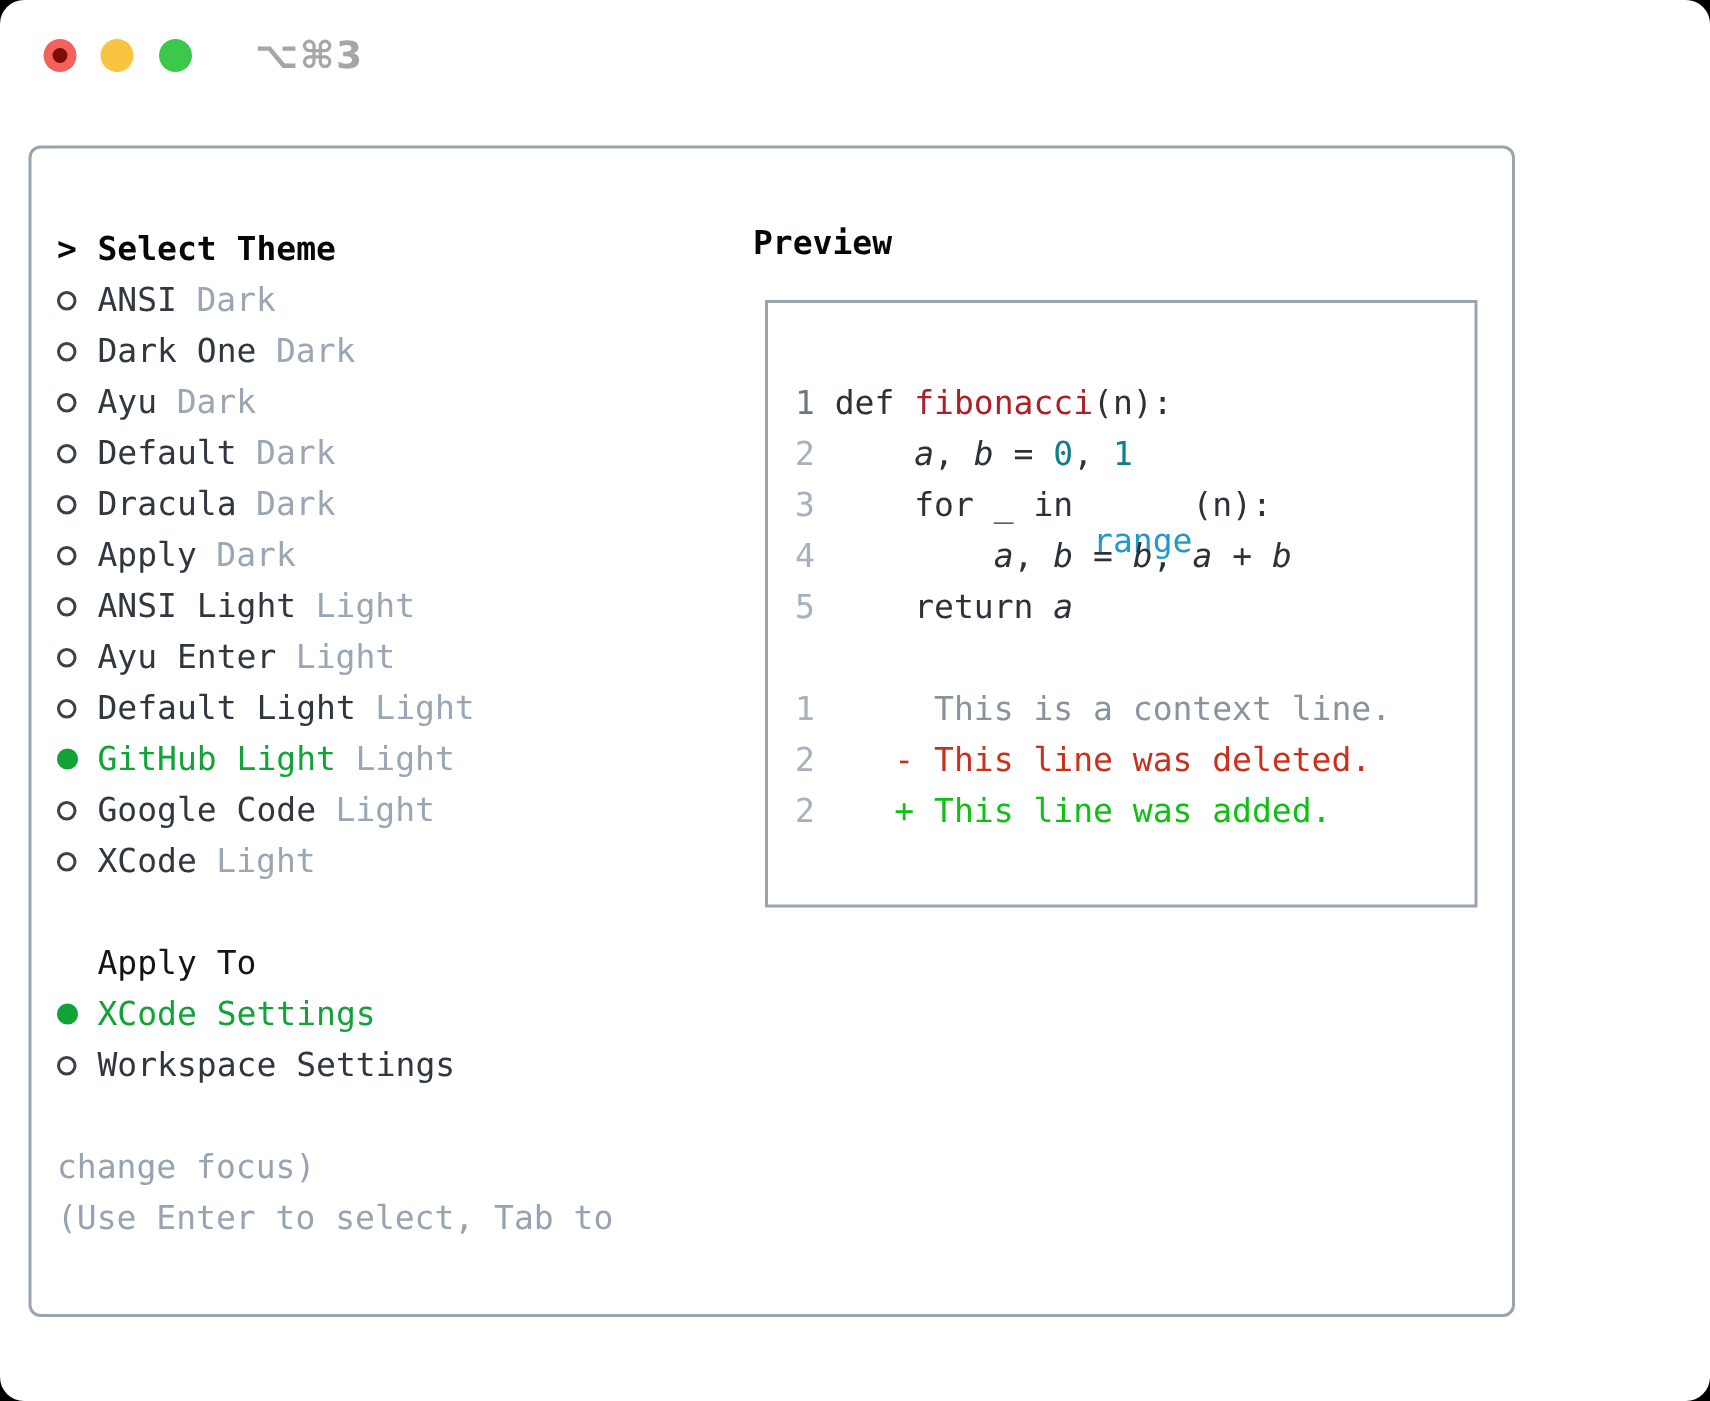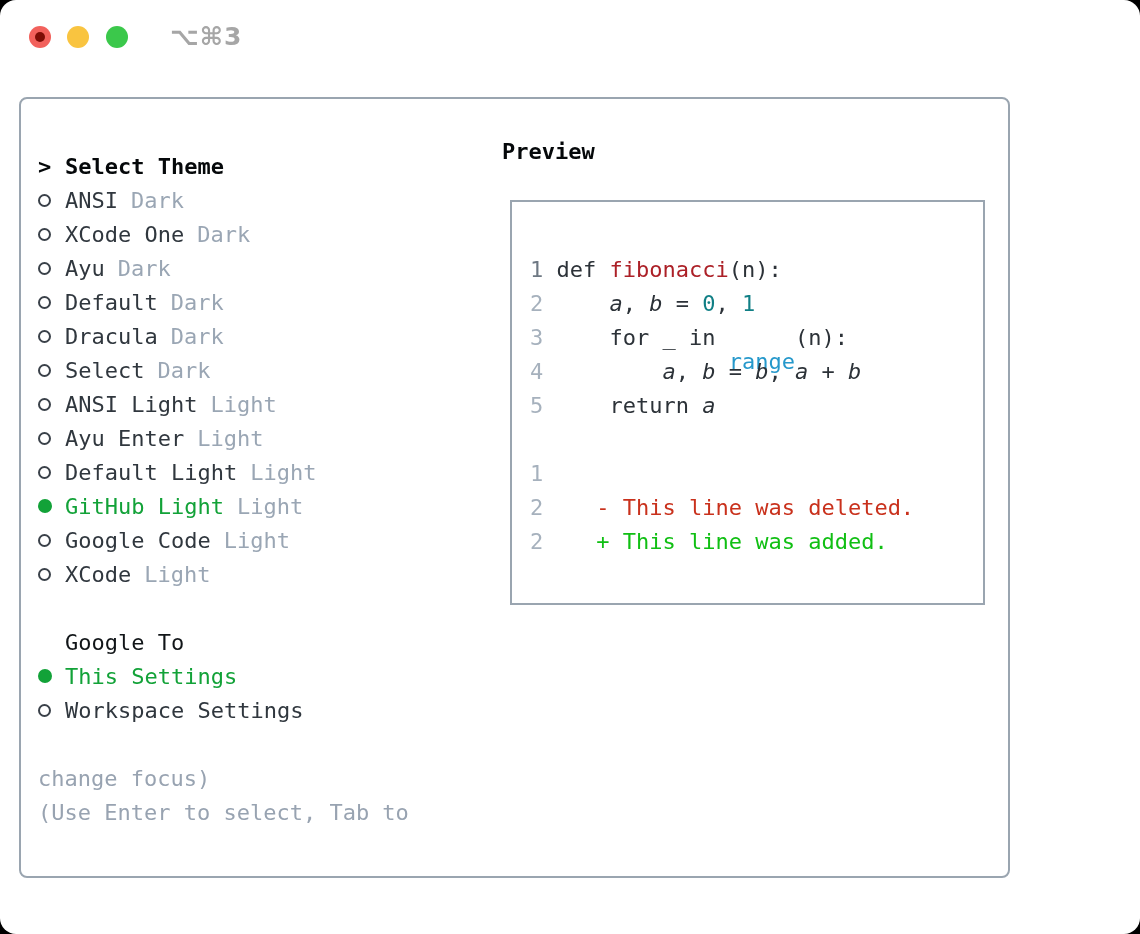--- a/index.html
+++ b/index.html
@@ -35,21 +35,21 @@
   .prompt{font-weight:bold;color:var(--header-text);}
   .radio{width:13px;height:13px;border:2px solid var(--radio-outline);border-radius:50%;
     box-sizing:border-box;display:inline-block;}
   .radio.sel{width:14px;height:14px;border:none;background:var(--selected-green);}
   .iname{color:var(--item-text);white-space:pre;}
   .iname.sel-text{color:var(--selected-green);text-align:center;}
   .variant{color:var(--variant-text);margin-left:13px;white-space:pre;}
   .apply-hdr{color:#111518;}
   .help-line{color:var(--help-text);}
   
-  .right-pane{position:absolute;left:481px;top:35px;}
+  .right-pane{position:absolute;left:481px;top:46px;}
   .preview-box{position:absolute;left:489px;top:101px;width:475px;height:405px;
     box-sizing:border-box;border:2px solid var(--panel-border);background:var(--window-bg);
     padding:50px 0 0 18px;overflow:hidden;}
   .cline{height:34px;font-size:22px;white-space:pre;display:flex;align-items:center;}
   .ln{color:var(--ln);}
   #diff-lines{margin-top:34px;}
 </style>
 </head>
 <body>
 
@@ -64,39 +64,39 @@
   </div>
 
   <div class="main-box">
     <div class="left-pane">
       <div class="row">
         <span class="bullet-col prompt">&gt;</span>
         <span class="hdr">Select Theme</span>
       </div>
       <div id="theme-list">
           <div class="row"><span class="bullet-col"><span class="radio"></span></span><span class="iname">ANSI</span><span class="variant">Dark</span></div>
-          <div class="row"><span class="bullet-col"><span class="radio"></span></span><span class="iname">XCode One</span><span class="variant">Dark</span></div>
+          <div class="row"><span class="bullet-col"><span class="radio"></span></span><span class="iname">Dark One</span><span class="variant">Dark</span></div>
           <div class="row"><span class="bullet-col"><span class="radio"></span></span><span class="iname">Ayu</span><span class="variant">Dark</span></div>
           <div class="row"><span class="bullet-col"><span class="radio"></span></span><span class="iname">Default</span><span class="variant">Dark</span></div>
           <div class="row"><span class="bullet-col"><span class="radio"></span></span><span class="iname">Dracula</span><span class="variant">Dark</span></div>
-          <div class="row"><span class="bullet-col"><span class="radio"></span></span><span class="iname">Select</span><span class="variant">Dark</span></div>
+          <div class="row"><span class="bullet-col"><span class="radio"></span></span><span class="iname">Apply</span><span class="variant">Dark</span></div>
           <div class="row"><span class="bullet-col"><span class="radio"></span></span><span class="iname">ANSI Light</span><span class="variant">Light</span></div>
           <div class="row"><span class="bullet-col"><span class="radio"></span></span><span class="iname">Ayu Enter</span><span class="variant">Light</span></div>
           <div class="row"><span class="bullet-col"><span class="radio"></span></span><span class="iname">Default Light</span><span class="variant">Light</span></div>
           <div class="row"><span class="bullet-col"><span class="radio sel"></span></span><span class="iname sel-text">GitHub Light</span><span class="variant">Light</span></div>
           <div class="row"><span class="bullet-col"><span class="radio"></span></span><span class="iname">Google Code</span><span class="variant">Light</span></div>
           <div class="row"><span class="bullet-col"><span class="radio"></span></span><span class="iname">XCode</span><span class="variant">Light</span></div>
         </div>
       <div class="row"></div>
       <div class="row">
         <span class="bullet-col"></span>
-        <span class="apply-hdr">Google To</span>
+        <span class="apply-hdr">Apply To</span>
       </div>
       <div id="apply-list">
-          <div class="row"><span class="bullet-col"><span class="radio sel"></span></span><span class="iname sel-text">This Settings</span></div>
+          <div class="row"><span class="bullet-col"><span class="radio sel"></span></span><span class="iname sel-text">XCode Settings</span></div>
           <div class="row"><span class="bullet-col"><span class="radio"></span></span><span class="iname">Workspace Settings</span></div>
         </div>
       <div class="row"></div>
       <div>
         <div class="row help-line">change focus)</div>
         <div class="row help-line">(Use Enter to select, Tab to</div>
       </div>
     </div>
 
     <div class="right-pane">
@@ -106,19 +106,19 @@
     </div>
     <div class="preview-box">
       <div id="code-lines">
           <div class="cline"><span class="ln" style="color: rgb(110, 120, 131);">1 </span><span style="color: rgb(44, 50, 56);">def </span><span style="color: rgb(172, 32, 39);">fibonacci</span><span style="color: rgb(44, 50, 56);">(n):</span></div>
           <div class="cline"><span class="ln">2 </span><span style="color: rgb(44, 50, 56);">    </span><span style="color: rgb(44, 50, 56); font-style: italic;">a</span><span style="color: rgb(44, 50, 56);">, </span><span style="color: rgb(44, 50, 56); font-style: italic;">b</span><span style="color: rgb(44, 50, 56);"> = </span><span style="color: rgb(16, 127, 133);">0</span><span style="color: rgb(44, 50, 56);">, </span><span style="color: rgb(16, 127, 133);">1</span></div>
           <div class="cline"><span class="ln">3 </span><span style="color: rgb(44, 50, 56);">    for _ in </span><span style="color: rgb(37, 152, 203); margin-top: 48px;">range</span><span style="color: rgb(44, 50, 56);">(n):</span></div>
           <div class="cline"><span class="ln">4 </span><span style="color: rgb(44, 50, 56);">        </span><span style="color: rgb(44, 50, 56); font-style: italic;">a</span><span style="color: rgb(44, 50, 56);">, </span><span style="color: rgb(44, 50, 56); font-style: italic;">b</span><span style="color: rgb(44, 50, 56);"> = </span><span style="color: rgb(44, 50, 56); font-style: italic;">b</span><span style="color: rgb(44, 50, 56);">, </span><span style="color: rgb(44, 50, 56); font-style: italic;">a</span><span style="color: rgb(44, 50, 56);"> + </span><span style="color: rgb(44, 50, 56); font-style: italic;">b</span></div>
           <div class="cline"><span class="ln">5 </span><span style="color: rgb(44, 50, 56);">    return </span><span style="color: rgb(44, 50, 56); font-style: italic;">a</span></div>
         </div>
       <div id="diff-lines">
-          <div class="cline"><span class="ln">1    </span></div>
+          <div class="cline"><span class="ln">1    </span><span style="color: rgb(138, 147, 156);">  This is a context line.</span></div>
           <div class="cline"><span class="ln">2    </span><span style="color: rgb(201, 49, 28);">- This line was deleted.</span></div>
           <div class="cline"><span class="ln">2    </span><span style="color: rgb(16, 191, 19);">+ This line was added.</span></div>
         </div>
     </div>
   </div>
 </div>
 
 </body></html>

